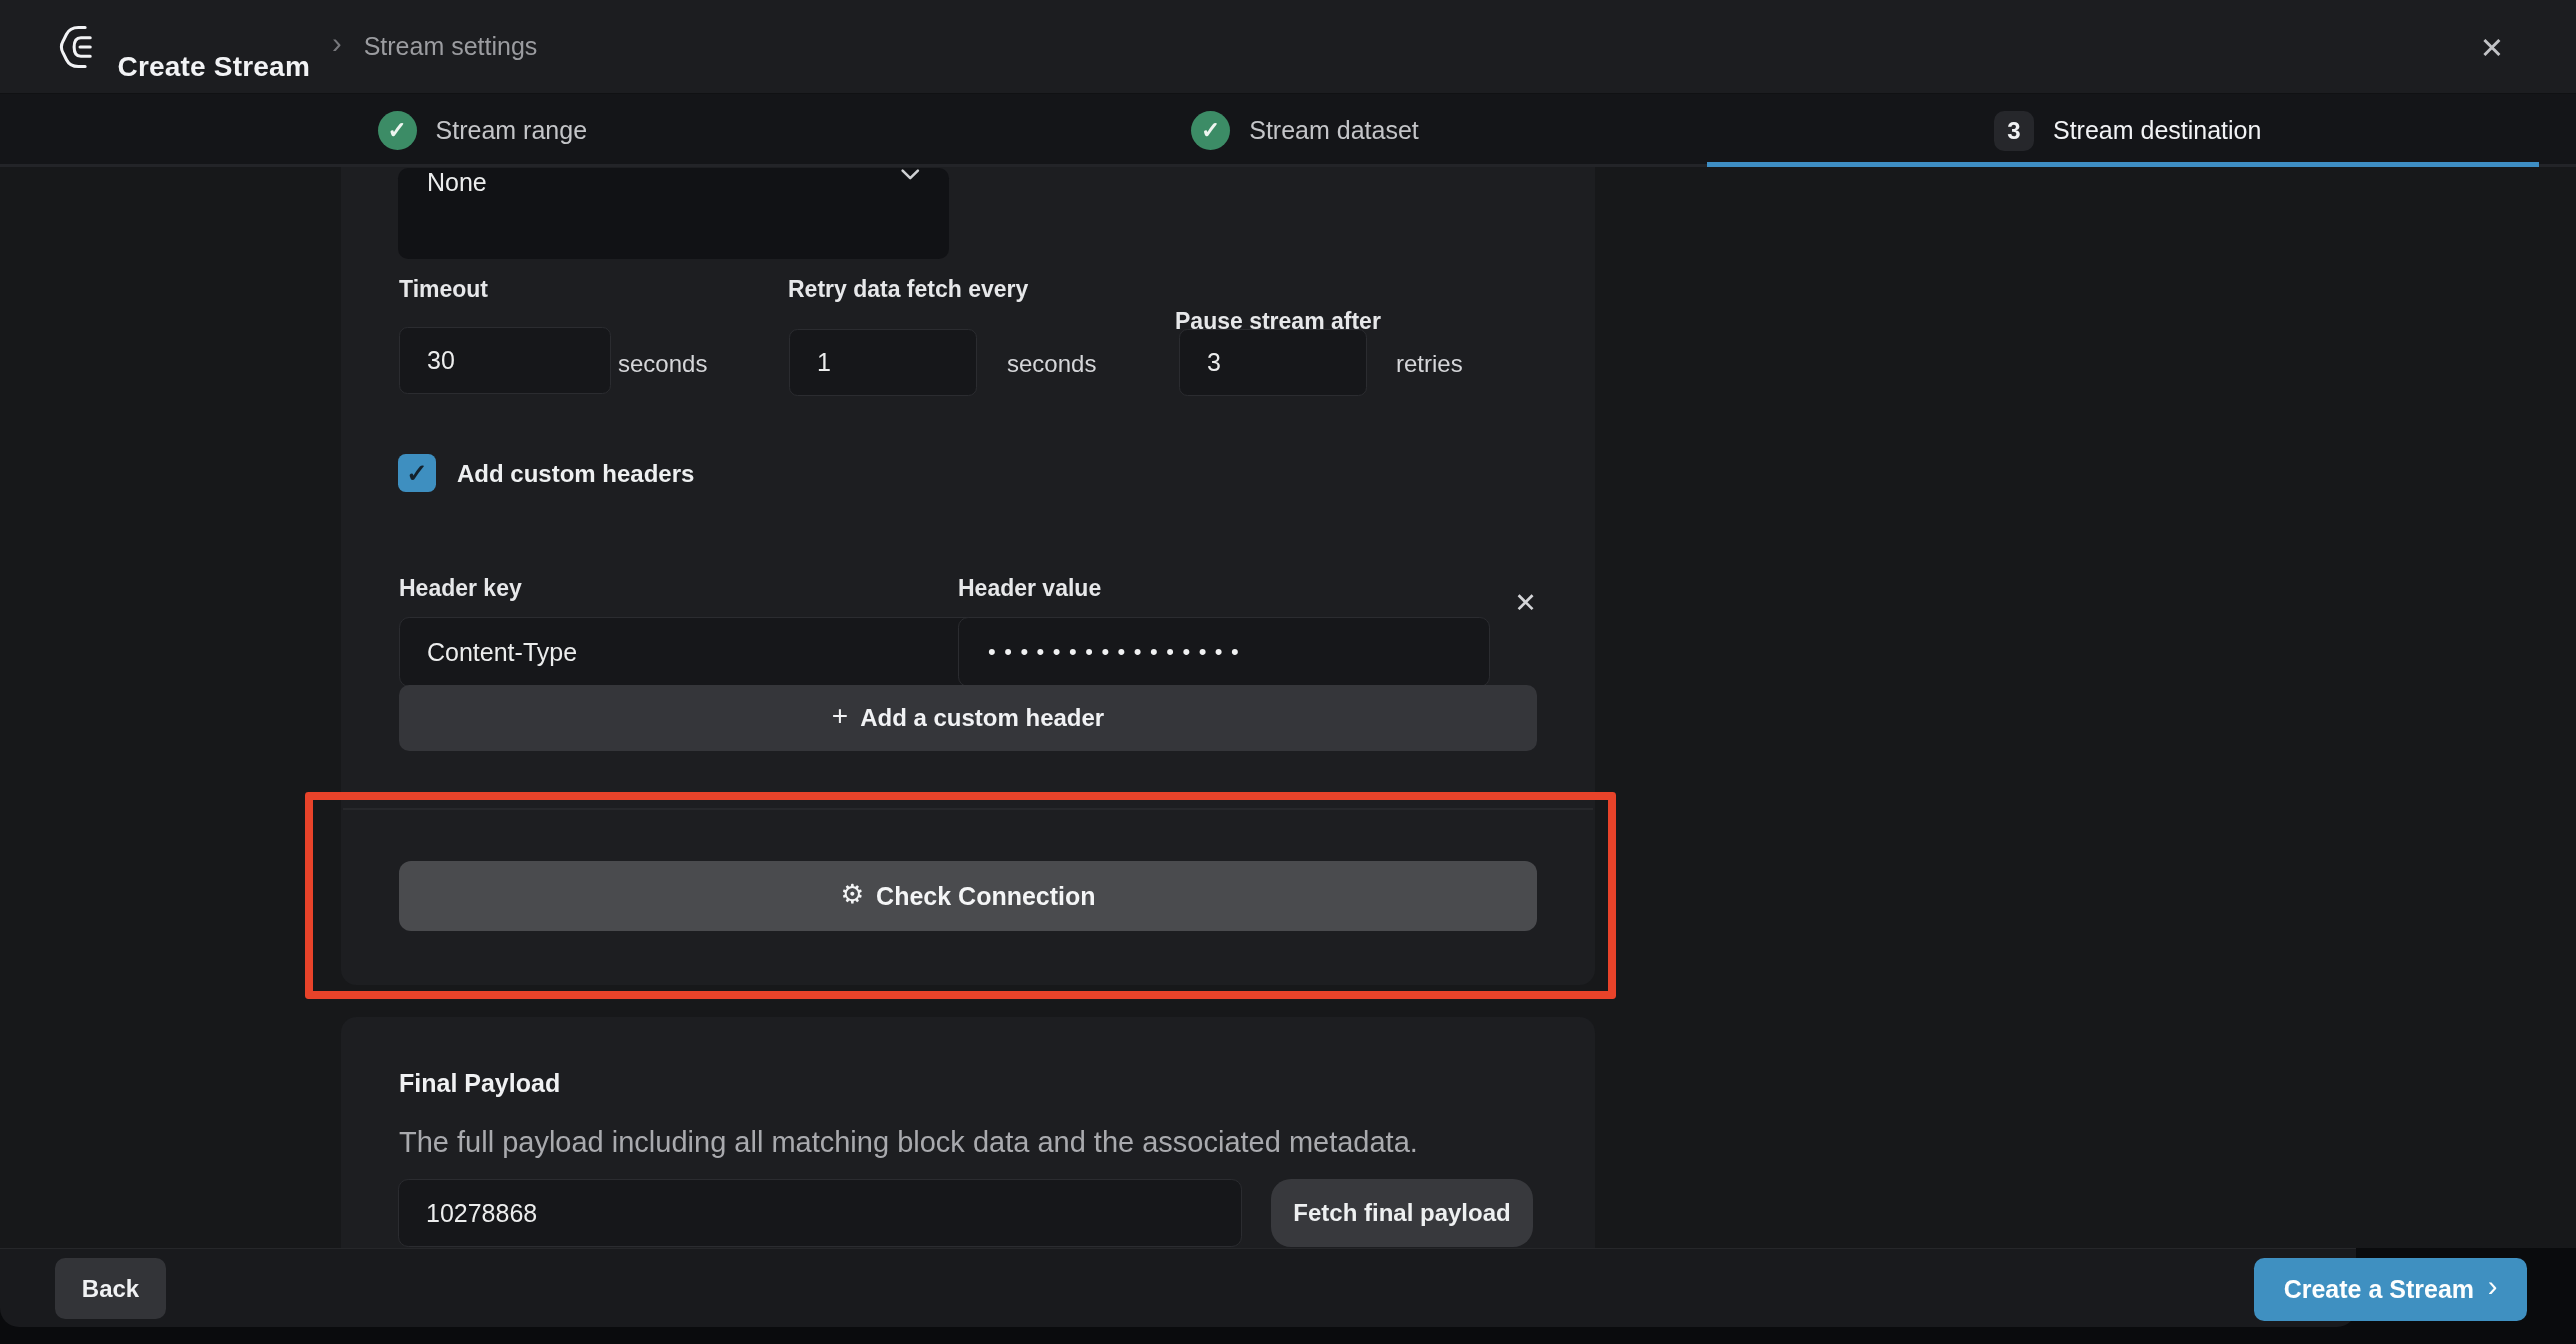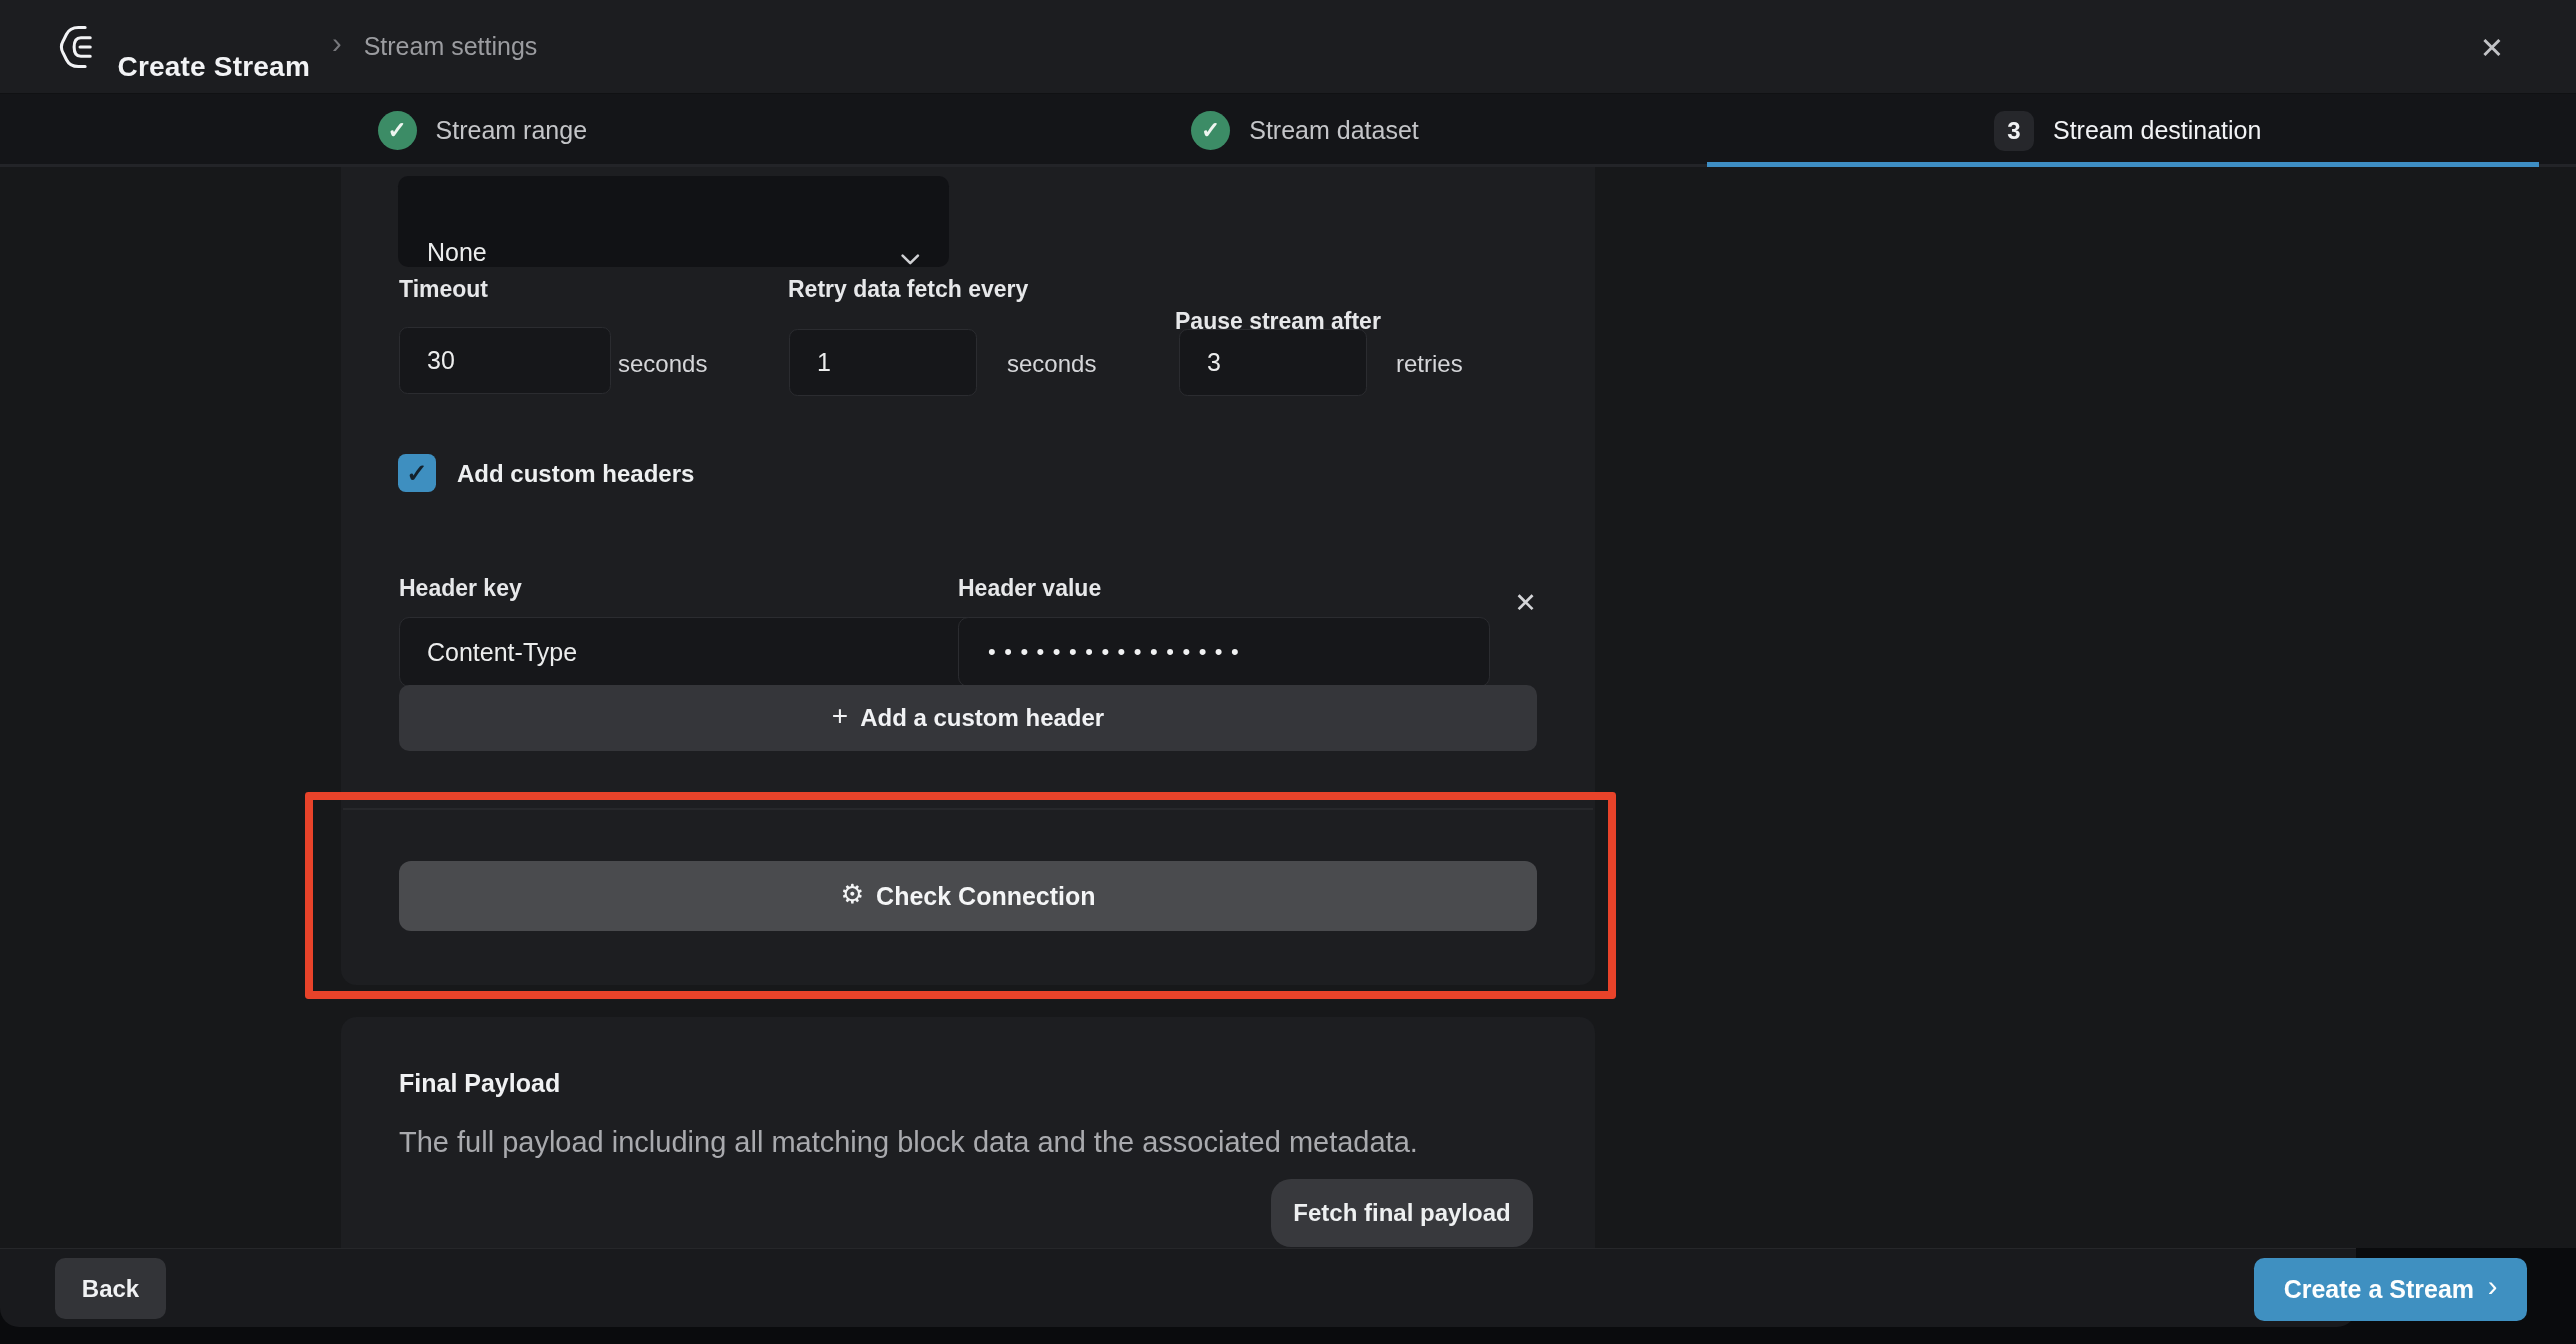--- a/index.html
+++ b/index.html
@@ -28,21 +28,21 @@
   .step-num { width:40px; height:40px; border-radius:10.2px; background:#26272b; color:#f0f1f3;
               display:flex; align-items:center; justify-content:center; font-size:24px; font-weight:600; }
   .tab.active .tab-label { color:#f2f3f5; font-weight:400; }
 
   
   .content { position:absolute; top:167px; left:0; width:2576px; height:1081px; background:#17181a; overflow:hidden; }
   .main-card { position:absolute; left:341px; top:-20.5px; width:1254px; height:838px; background:#1d1e21; border-radius:15.4px; }
   .final-card { position:absolute; left:341px; top:850px; width:1254px; height:358px; background:#1d1e21; border-radius:15.4px; }
 
   .select { position:absolute; left:398px; top:0.9px; width:551px; height:91px; background:#111215; border-radius:10.2px;
-            display:flex; align-items:flex-end; padding:0 29px; cursor:pointer;margin-top:8px; }
+            display:flex; align-items:flex-start; padding:0 29px; cursor:pointer; }
   .select-value { color:#eceded; font-size:25px; }
   .select-chevron { margin-left:auto; }
 
   .field-label { position:absolute; color:#e7e8ea; font-size:23px; font-weight:600; }
   .text-input { position:absolute; background:#16171a; border:1.7px solid #2b2c30; border-radius:8.5px;
                 color:#eceded; font-size:25px; font-family:"Liberation Sans", sans-serif; padding:0 27px; outline:none; }
   .unit { position:absolute; color:#d5d6d9; font-size:24px; }
 
   .checkbox { position:absolute; left:398px; top:287px; width:38px; height:38px; border-radius:7.7px; background:#3e8fc0;
               display:flex; align-items:center; justify-content:center; color:#14222c; font-size:25.6px; font-weight:bold; cursor:pointer; }
@@ -168,20 +168,21 @@
     <div class="check-conn-btn">
       <span class="gear">⚙</span>
       <span class="lbl">Check Connection</span>
     </div>
 
     <div class="annotation-rect"></div>
 
     <div class="final-card"></div>
     <div class="fp-title">Final Payload</div>
     <div class="fp-desc">The full payload including all matching block data and the associated metadata.</div>
+    <input class="text-input fp-input" value="10278868" style="">
     <div class="fp-btn">Fetch final payload</div>
   </div>
 
   <div class="footer">
     <div class="back-btn">Back</div>
     <div class="create-btn">
       <span class="lbl">Create a Stream</span>
       <span class="chev">›</span>
     </div>
   </div>

